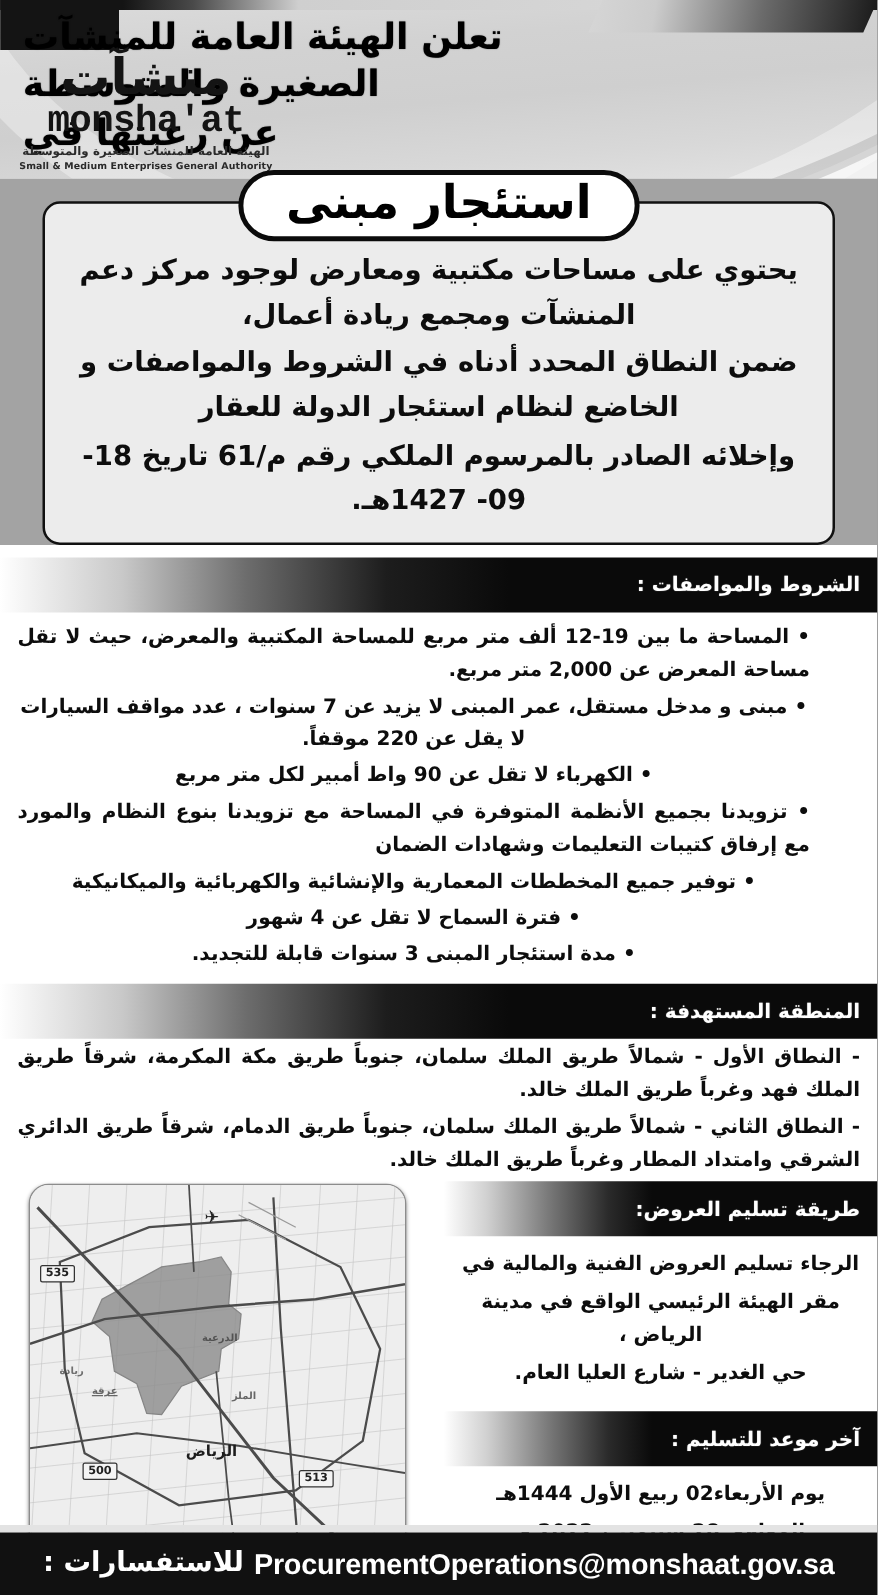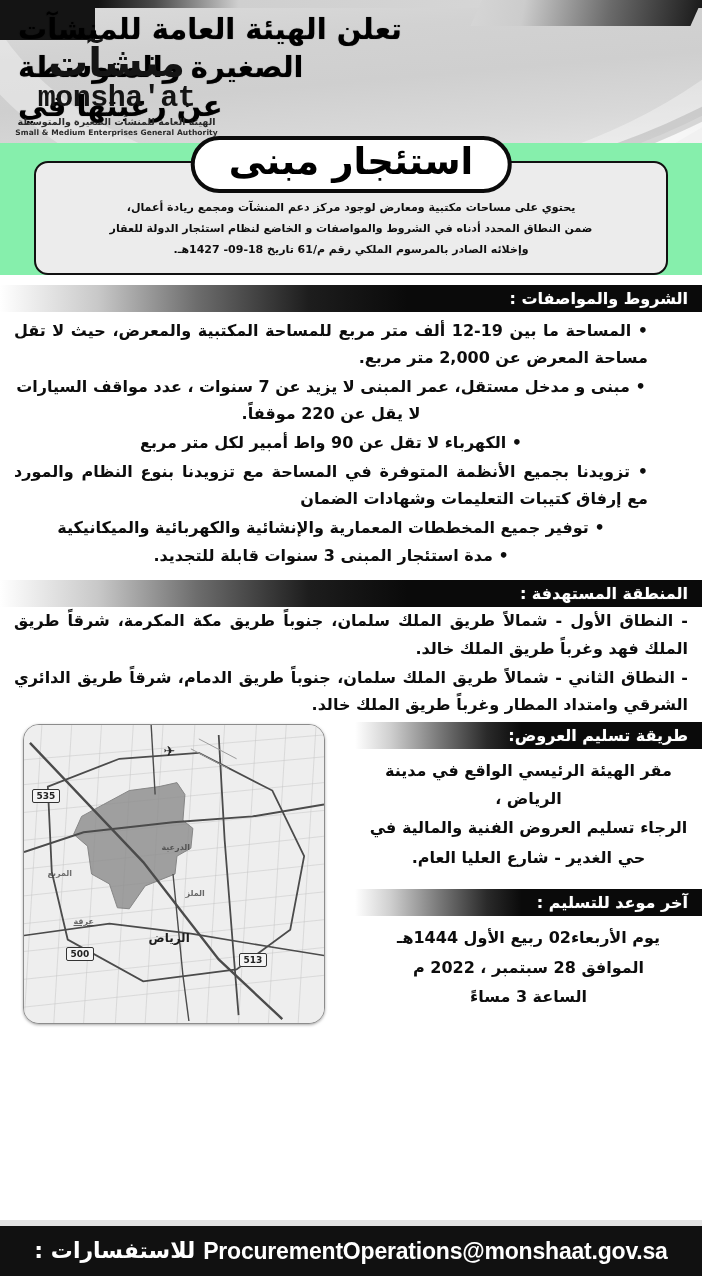--- a/index.html
+++ b/index.html
@@ -112,27 +112,27 @@
     border:4px solid #0b0b0b;
     border-radius:30px;
     padding:2px 34px 6px 34px;
     white-space:nowrap;
   }
   .bigtitle span{
     font-size:37px;font-weight:700;letter-spacing:1px;line-height:1.1;color:#000;
   }
   .introtext p{
     margin:0 0 3px 0;
-    font-size:11px;font-weight:700;line-height:1.62;
+    font-size:22px;font-weight:700;line-height:1.62;
     text-align:center;color:#0d0d0d;
   }
 
   
   .sechead{
-    height:27px;
+    height:44px;
     margin:10px 0 0 0;
     display:flex;align-items:center;justify-content:flex-start;
     padding-right:14px;
     background:linear-gradient(270deg,#0a0a0a 0%,#0a0a0a 42%,#1d1d1d 56%,#6d6d6d 72%,#c8c8c8 86%,#ffffff 100%);
   }
   .sechead-inner{width:355px;}
   .sechead span{
     color:#fff;font-size:16px;font-weight:700;line-height:1;
     text-shadow:0 0 1px rgba(255,255,255,.4);
   }
@@ -213,21 +213,21 @@
     display:flex;align-items:center;justify-content:center;
     direction:rtl;gap:8px;
   }
   .footer .lbl{
     color:#fff;font-size:22px;font-weight:700;line-height:1;
   }
   .footer .mail{
     color:#fff;font-size:23px;font-weight:700;direction:ltr;line-height:1;letter-spacing:-.2px;
     font-family:"Liberation Sans","DejaVu Sans",sans-serif;
   }
-  .greyfill{background:#86efac;}
+  .greyfill{background:#a3a3a3;}
 </style>
 </head>
 <body>
 
 <div class="page">
 
   <div class="banner">
     <div class="banner-sw sw3"></div>
     <div class="banner-sw sw1"></div>
     <div class="banner-sw sw2"></div>
@@ -267,20 +267,21 @@
     </div>
   </div>
 
   <div class="body">
     <ul class="bullets">
       <li>• المساحة ما بين 19-12 ألف متر مربع للمساحة المكتبية والمعرض، حيث لا تقل مساحة المعرض عن 2,000 متر مربع.</li>
       <li class="ctr">• مبنى و مدخل مستقل، عمر المبنى لا يزيد عن 7 سنوات ، عدد مواقف السيارات لا يقل عن 220 موقفاً.</li>
       <li class="ctr">• الكهرباء لا تقل عن 90 واط أمبير لكل متر مربع</li>
       <li>• تزويدنا بجميع الأنظمة المتوفرة في المساحة مع تزويدنا بنوع النظام والمورد مع إرفاق كتيبات التعليمات وشهادات الضمان</li>
       <li class="ctr">• توفير جميع المخططات المعمارية والإنشائية والكهربائية والميكانيكية</li>
+      <li class="ctr">• فترة السماح لا تقل عن 4 شهور</li>
       <li class="ctr">• مدة استئجار المبنى 3 سنوات قابلة للتجديد.</li>
     </ul>
   </div>
 
   <div class="sechead">
     <div class="sechead-inner">
       <span>المنطقة المستهدفة :</span>
     </div>
   </div>
 
@@ -292,22 +293,22 @@
   <div class="twocol">
 
     <div class="col-right">
 
       <div class="sechead narrow" style="margin-top:2px;">
         <div class="sechead-inner" style="width:100%;">
           <span>طريقة تسليم العروض:</span>
         </div>
       </div>
       <div class="delivery">
+        <p>الرجاء تسليم العروض الفنية والمالية في</p>
         <p>مقر الهيئة الرئيسي الواقع في مدينة الرياض ،</p>
-        <p>الرجاء تسليم العروض الفنية والمالية في</p>
         <p>حي الغدير - شارع العليا العام.</p>
       </div>
 
       <div class="sechead narrow" style="margin-top:18px;">
         <div class="sechead-inner" style="width:100%;">
           <span>آخر موعد للتسليم :</span>
         </div>
       </div>
       <div class="deadline">
         <p>يوم الأربعاء02 ربيع الأول 1444هـ</p>
@@ -344,22 +345,22 @@
         </svg>
 
         <div class="maplabel" style="left:140px;top:18px;font-size:14px;color:#222;">✈</div>
 
         <div class="shield" style="left:8px;top:64px;">535</div>
         <div class="shield" style="left:42px;top:222px;">500</div>
         <div class="shield" style="left:215px;top:228px;">513</div>
 
         <div class="maplabel" style="left:125px;top:206px;font-size:12px;color:#1d1d1d;">الرياض</div>
         <div class="maplabel" style="left:138px;top:118px;font-size:8px;opacity:.75;">الدرعية</div>
-        <div class="maplabel" style="left:50px;top:192px;font-size:8px;opacity:.75;text-decoration:underline;">عرقة</div>
-        <div class="maplabel" style="left:24px;top:144px;font-size:8px;opacity:.7;">المربع</div>
+        <div class="maplabel" style="left:50px;top:160px;font-size:8px;opacity:.75;text-decoration:underline;">عرقة</div>
+        <div class="maplabel" style="left:24px;top:144px;font-size:8px;opacity:.7;">ريادة</div>
         <div class="maplabel" style="left:162px;top:164px;font-size:8px;opacity:.75;text-align:right;">الملز</div>
       </div>
     </div>
 
   </div>
 
   <div class="footerwrap">
     <div class="footgap"></div>
     <div class="footer">
       <span class="mail">ProcurementOperations@monshaat.gov.sa</span>

